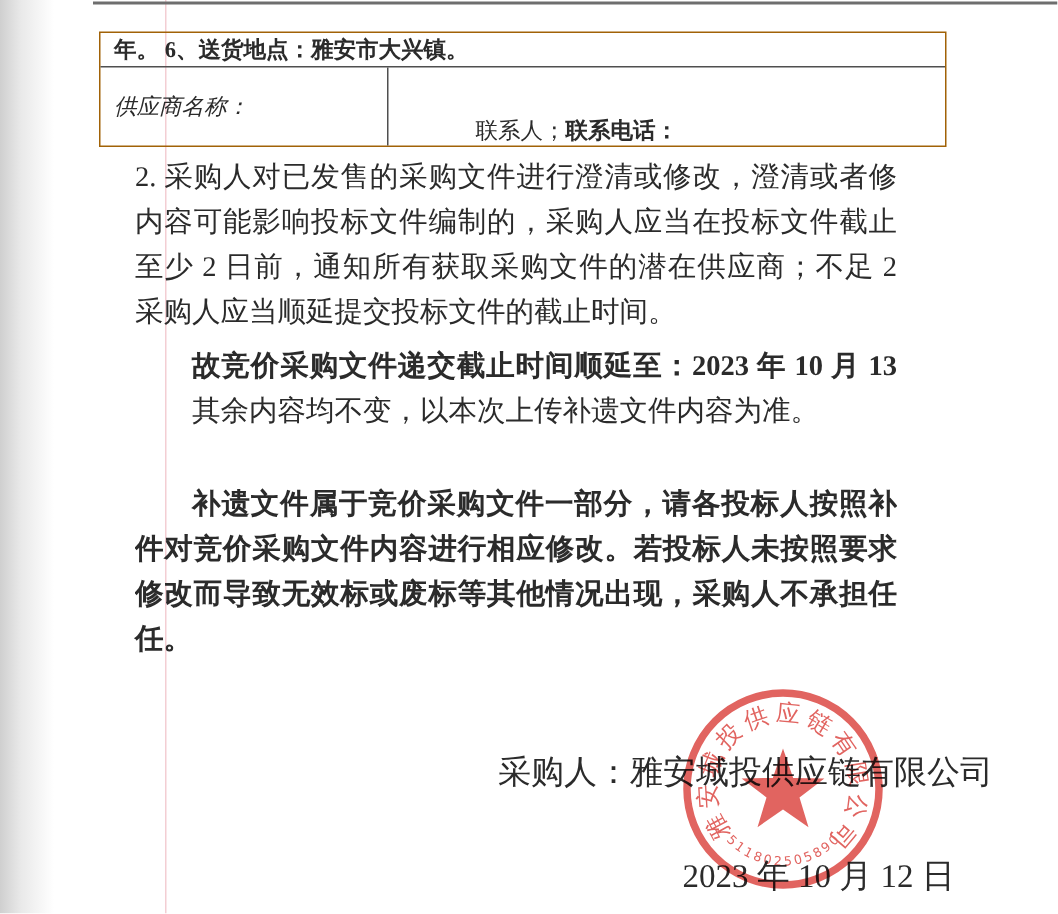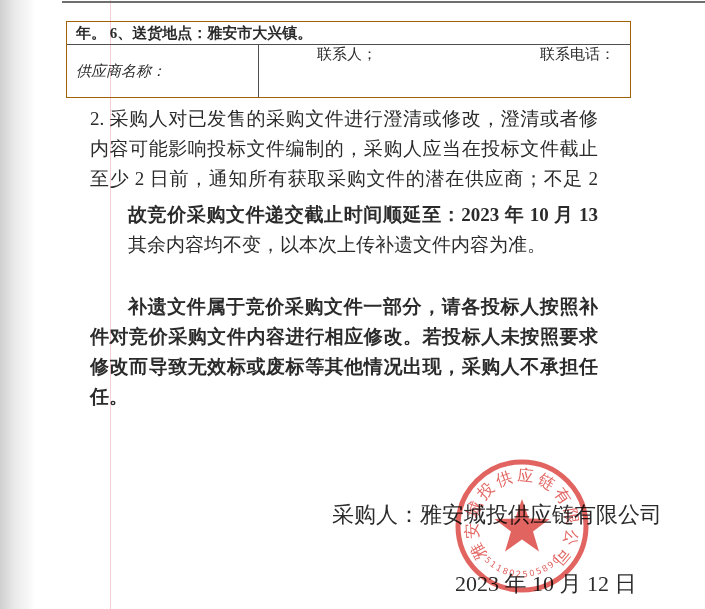--- a/index.html
+++ b/index.html
@@ -16,23 +16,23 @@
     background:rgba(231,158,168,0.5);}
   .cut-line{position:absolute;left:62px;right:0;top:1px;height:2px;background:#6e6e6e;}
 
   
   .doc-table{position:absolute;left:66px;top:21px;width:563px;border:1px solid #a16207;}
   .t-row1{height:22px;border-bottom:1px solid #4f4f4f;display:flex;align-items:center;
     font-weight:bold;font-size:15px;padding-left:9px;}
   .t-row2{height:52px;display:flex;font-size:15px;}
   .t-cell-supplier{width:192px;border-right:1px solid #4f4f4f;display:flex;
     align-items:center;padding-left:9px;box-sizing:border-box;font-style:italic;}
-  .t-cell-contacts{flex:1;display:flex;align-items:flex-start;gap:48px;}
+  .t-cell-contacts{flex:1;display:flex;align-items:flex-end;}
   .t-contact{margin-left:58px;}
-  .t-phone{margin-left:115px;}
+  .t-phone{font-weight:bold;}
 
   
   .body-text{position:absolute;left:90px;top:104px;width:508px;font-size:19px;}
   .bline{line-height:30px;height:30px;white-space:nowrap;}
   .just{text-align:justify;text-align-last:justify;white-space:normal;
     overflow:hidden;}
   .bold{font-weight:bold;}
   .ind{text-indent:38px;}
   .gap-sm{margin-top:6px;}
   .gap-lg{margin-top:32px;}
@@ -64,20 +64,21 @@
       <span class="t-contact">联系人；</span>
       <span class="t-phone">联系电话：</span>
     </div>
   </div>
 </div>
 
 <div class="body-text">
   <div class="bline just">2. 采购人对已发售的采购文件进行澄清或修改，澄清或者修改的</div>
   <div class="bline just">内容可能影响投标文件编制的，采购人应当在投标文件截止时间</div>
   <div class="bline just">至少 2 日前，通知所有获取采购文件的潜在供应商；不足 2 日的，</div>
+  <div class="bline">采购人应当顺延提交投标文件的截止时间。</div>
   <div class="bline just bold ind gap-sm">故竞价采购文件递交截止时间顺延至：2023 年 10 月 13 日下午</div>
   <div class="bline ind">其余内容均不变，以本次上传补遗文件内容为准。</div>
   <div class="bline just bold ind gap-lg">补遗文件属于竞价采购文件一部分，请各投标人按照补遗文</div>
   <div class="bline just bold">件对竞价采购文件内容进行相应修改。若投标人未按照要求进行</div>
   <div class="bline just bold">修改而导致无效标或废标等其他情况出现，采购人不承担任何责</div>
   <div class="bline bold">任。</div>
 </div>
 
 <div class="signature">
   <div>采购人：雅安城投供应链有限公司</div>

